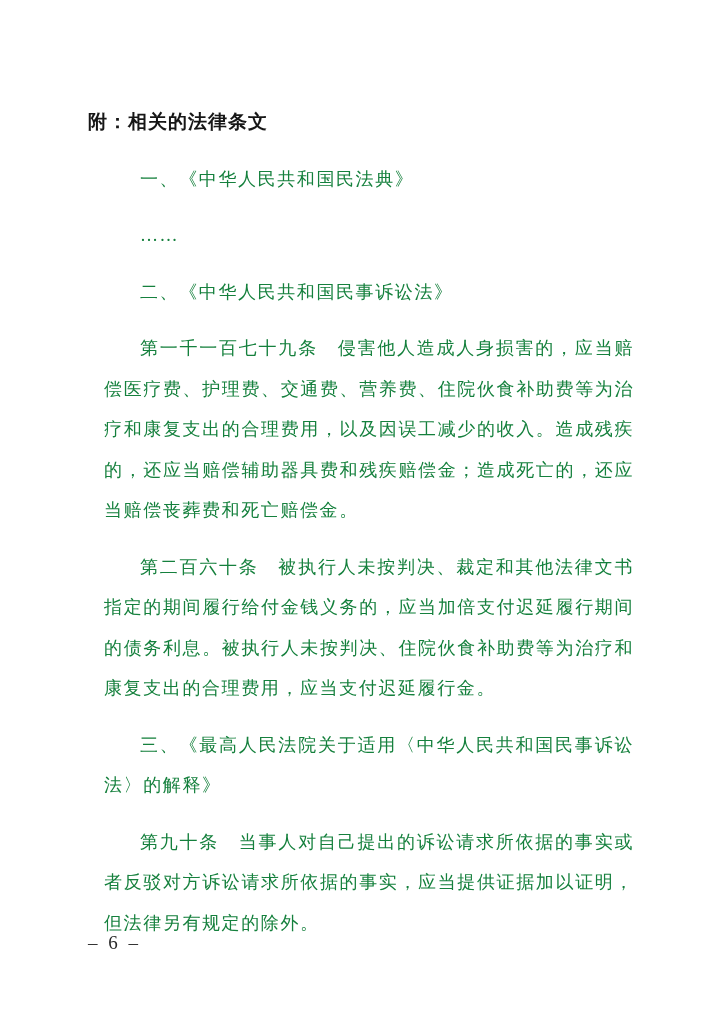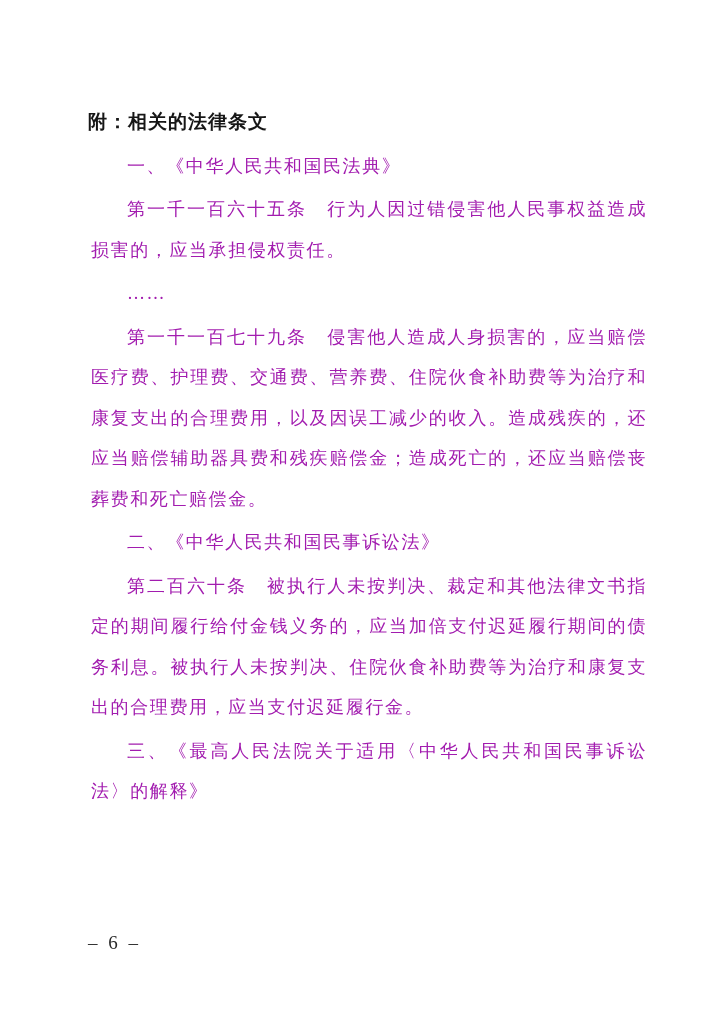--- a/index.html
+++ b/index.html
@@ -25,45 +25,45 @@
   .heading {
     margin: 0;
     font-family: "Liberation Sans", sans-serif;
     font-weight: bold;
     font-size: 19px;
     line-height: 40.5px;
     letter-spacing: 1px;
     color: #161616;
   }
   .para {
-    margin: 3px;
+    margin: 16px;
     font-size: 18px;
     line-height: 40.5px;
     letter-spacing: 1.6px;
     text-indent: 2em;
     text-align: justify;
-    color: #a21caf;
+    color: #15803d;
   }
   .page-number {
     position: absolute;
     left: 88px;
     top: 932px;
     font-size: 19px;
     letter-spacing: 3px;
     color: #2a2a2a;
   }
 </style>
 </head>
 <body>
 
 <div class="page">
   <div class="content">
     <h1 class="heading">附：相关的法律条文</h1>
     <p class="para">一、《中华人民共和国民法典》</p>
-    <p class="para">第一千一百六十五条　行为人因过错侵害他人民事权益造成损害的，应当承担侵权责任。</p>
     <p class="para">……</p>
+    <p class="para">二、《中华人民共和国民事诉讼法》</p>
     <p class="para">第一千一百七十九条　侵害他人造成人身损害的，应当赔偿医疗费、护理费、交通费、营养费、住院伙食补助费等为治疗和康复支出的合理费用，以及因误工减少的收入。造成残疾的，还应当赔偿辅助器具费和残疾赔偿金；造成死亡的，还应当赔偿丧葬费和死亡赔偿金。</p>
-    <p class="para">二、《中华人民共和国民事诉讼法》</p>
     <p class="para">第二百六十条　被执行人未按判决、裁定和其他法律文书指定的期间履行给付金钱义务的，应当加倍支付迟延履行期间的债务利息。被执行人未按判决、住院伙食补助费等为治疗和康复支出的合理费用，应当支付迟延履行金。</p>
     <p class="para">三、《最高人民法院关于适用〈中华人民共和国民事诉讼法〉的解释》</p>
+    <p class="para">第九十条　当事人对自己提出的诉讼请求所依据的事实或者反驳对方诉讼请求所依据的事实，应当提供证据加以证明，但法律另有规定的除外。</p>
   </div>
   <div class="page-number">– 6 –</div>
 </div>
 
 </body></html>

